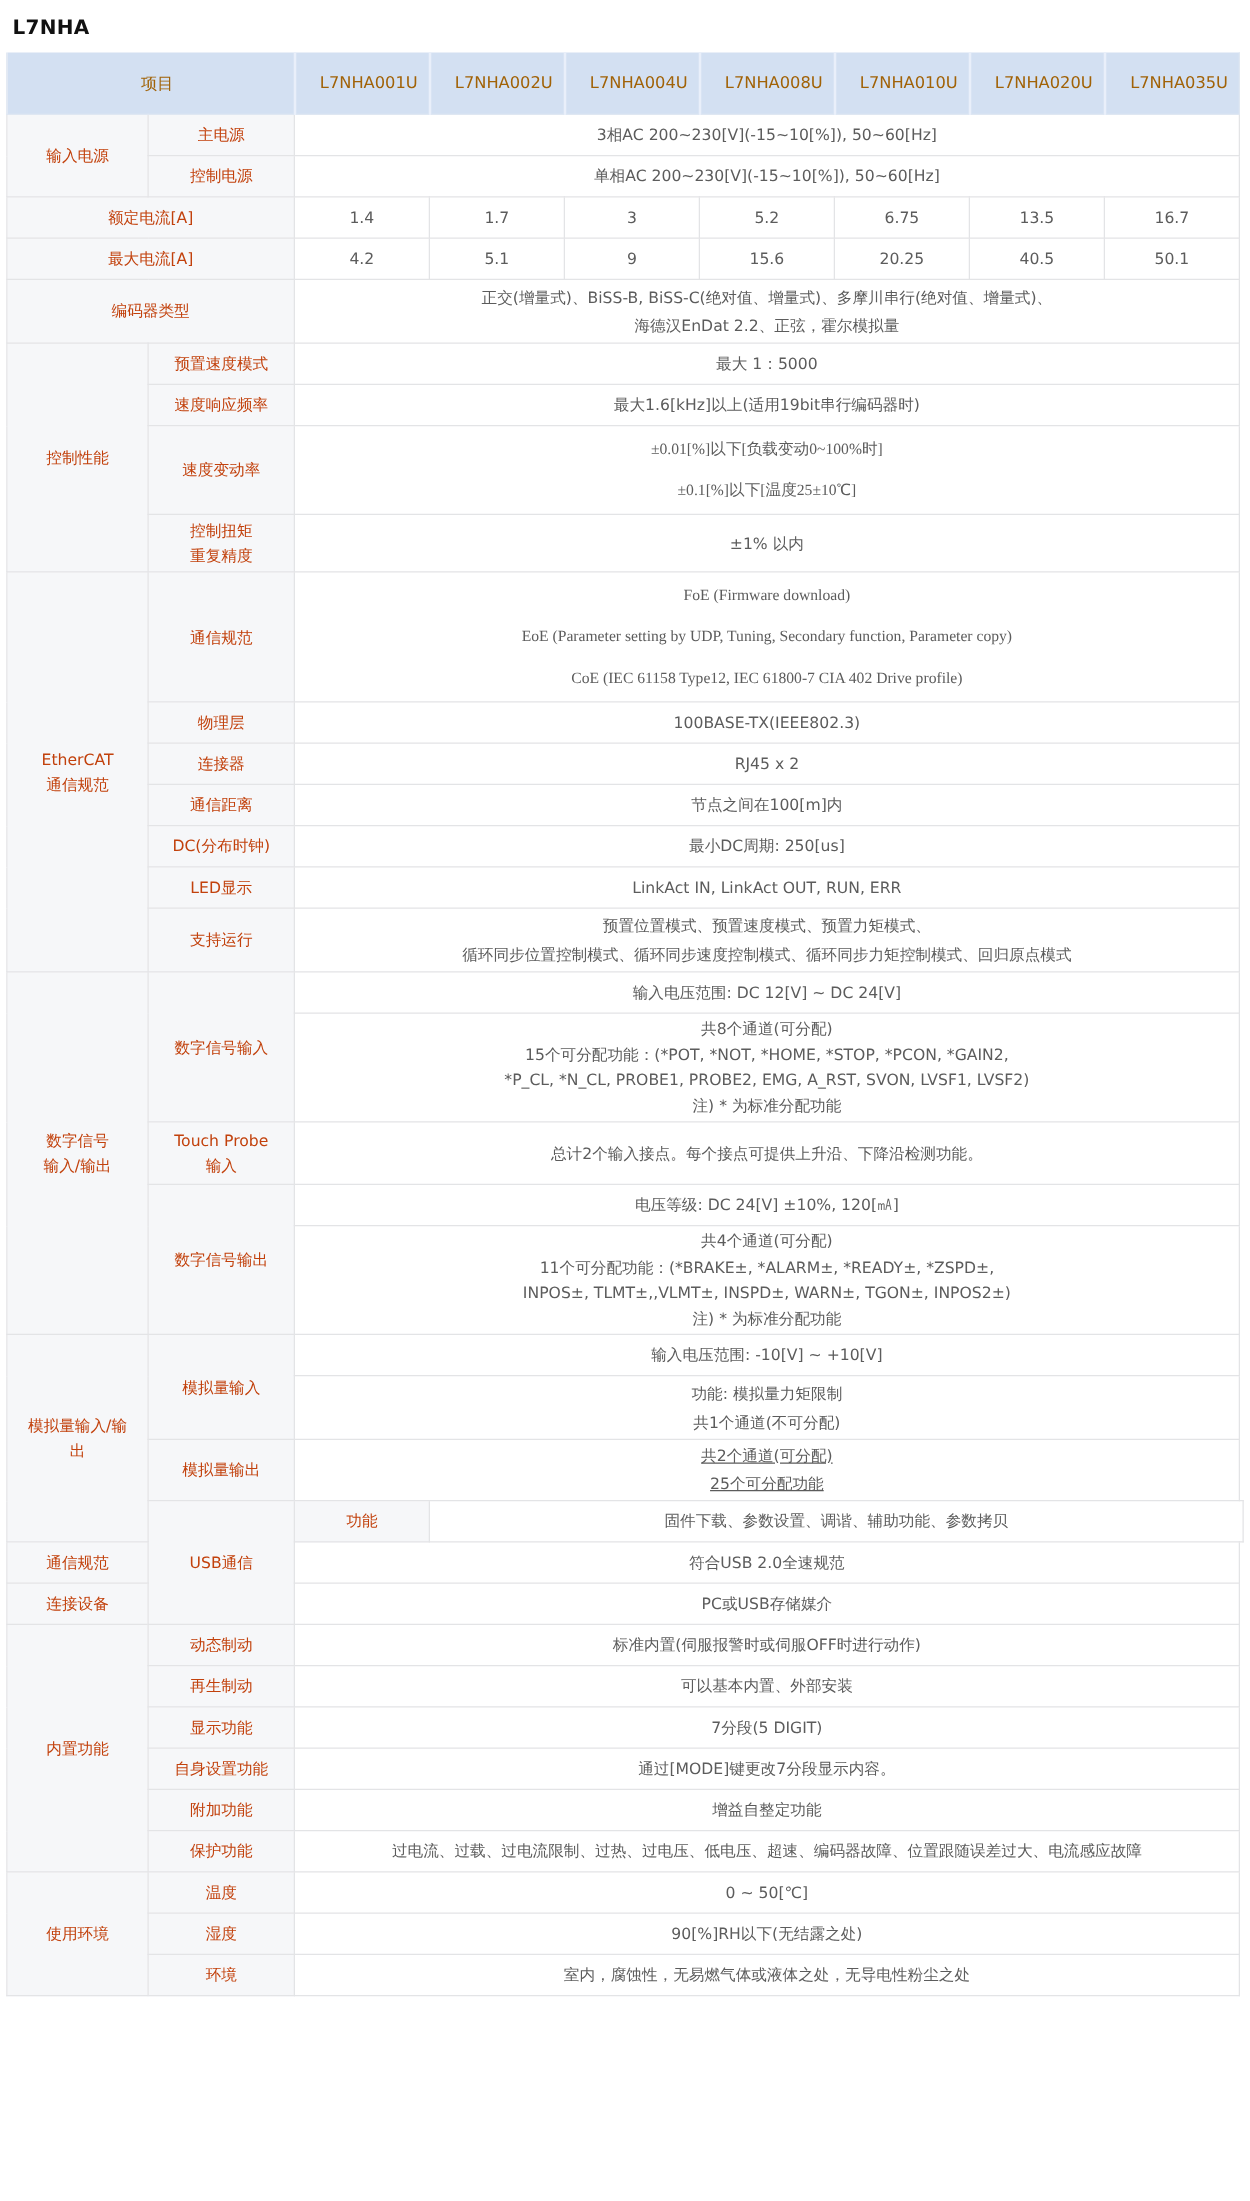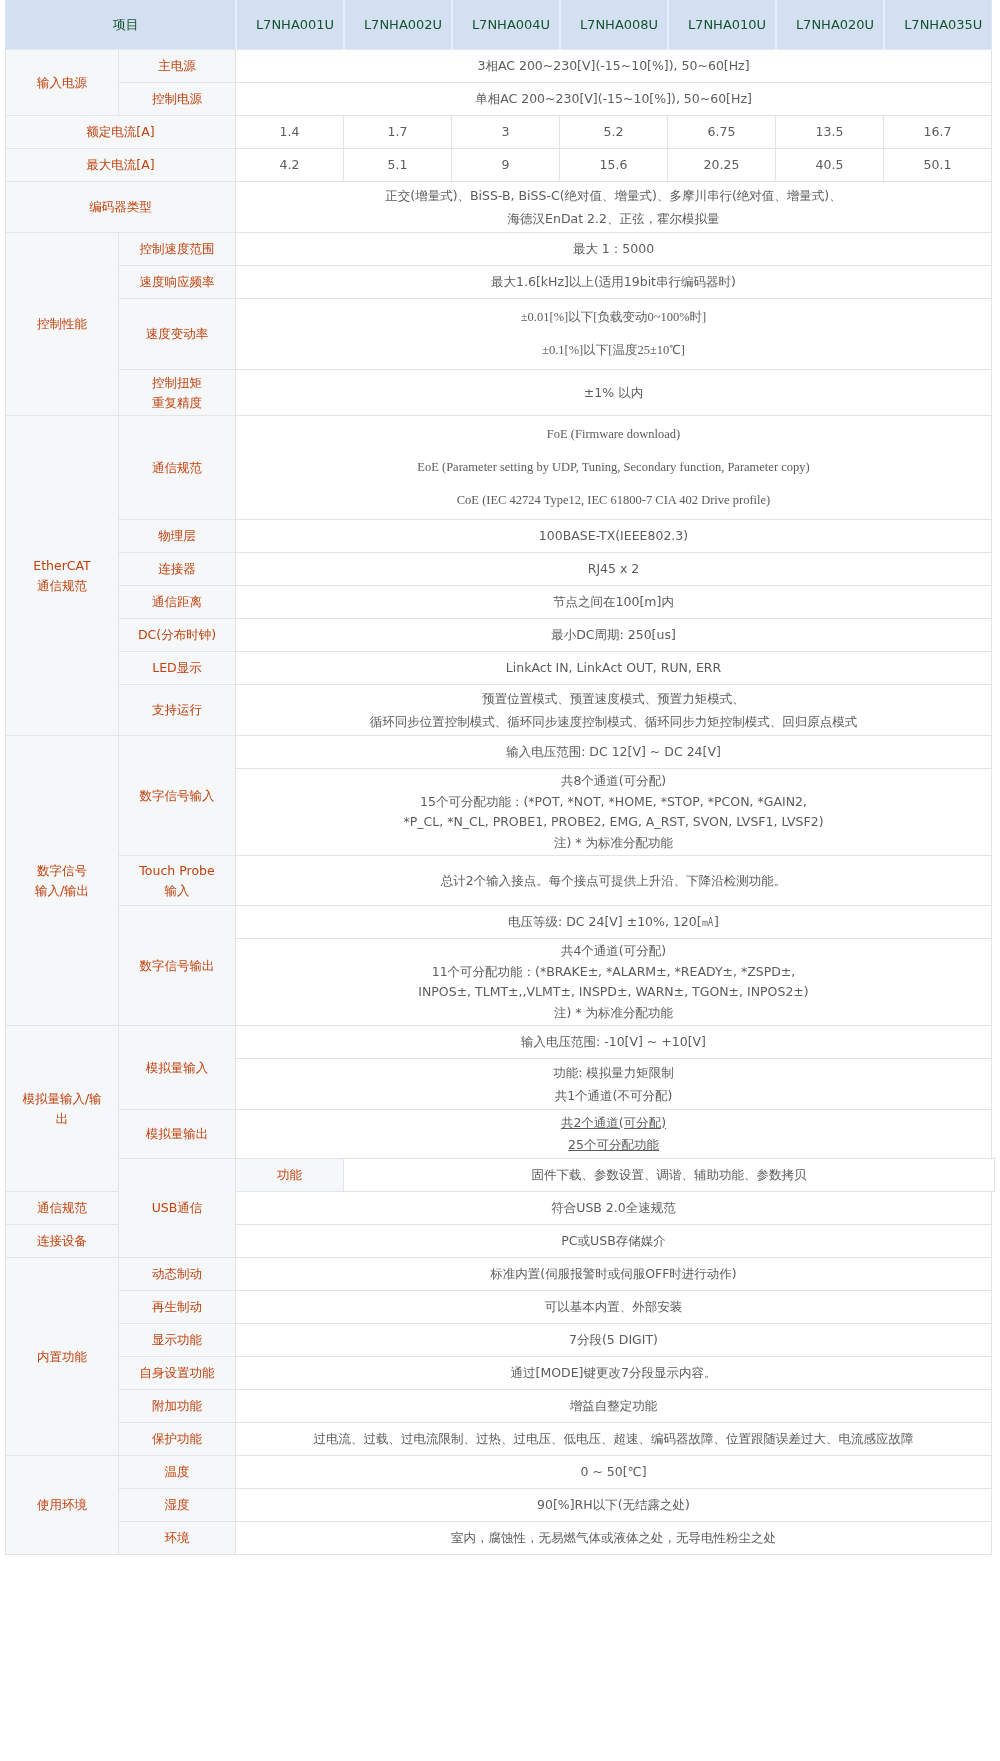--- a/index.html
+++ b/index.html
@@ -2,38 +2,39 @@
 <html><head>
 <meta charset="utf-8">
 <style>
   html,body{margin:0;padding:0;background:#ffffff;font-family:"DejaVu Sans","Liberation Sans",sans-serif;}
   .page{width:1000px;height:1761px;background:#fff;box-sizing:border-box;}
   .title{font-size:16px;font-weight:600;color:#111;padding:12px 0 11px 10px;letter-spacing:.2px;}
   table.spec{border-collapse:collapse;table-layout:fixed;width:990px;margin-left:5px;font-size:12.5px;color:#555;}
   col.c-group{width:113px;}
   col.c-sub{width:117px;}
   col.c-val{width:108px;}
-  th{background:#d3e0f2;color:#14532d;font-weight:400;font-size:13px;height:47px;
+  th{background:#d3e0f2;color:#a16207;font-weight:400;font-size:13px;height:47px;
      border:1px solid #dfe7f2;border-left:2px solid #e9effa;border-top:none;vertical-align:middle;text-align:center;padding-left:12px;}
   th:first-child{border-left:1px solid #dbe3ef;}
   td{border:1px solid #e3e4e6;vertical-align:middle;text-align:center;padding:2px 4px;line-height:20px;}
   td.group,td.sub,td.wlabel{background:#f6f7f9;color:#c2410c;}
   td.val,td.num{background:#ffffff;color:#5c5c5c;text-align:center;}
   tr.r33{height:33px;} tr.r47{height:47px;} tr.r48{height:48px;} tr.r66{height:66px;}
   tr.r46{height:46px;} tr.r99{height:99px;} tr.r50{height:50px;} tr.r82{height:82px;}
   tr.r49{height:49px;} tr.r45{height:45px;}
   td.lh33 div{line-height:33px;font-family:Liberation Serif, serif;}
   td.lh23 div{line-height:23px;}
   td.lh20 div{line-height:20.5px;}
   td.lh22 div{line-height:22px;text-decoration:underline;}
 </style>
 </head>
 <body>
 
 <div class="page">
+  <div class="title">L7NHA</div>
 
   <table class="spec">
     <colgroup>
       <col class="c-group">
         <col class="c-sub">
       <col class="c-val">
         <col class="c-val">
         <col class="c-val">
         <col class="c-val">
         <col class="c-val">
@@ -88,21 +89,21 @@
     <tr class="r48">
       <td class="wlabel" colspan="2">编码器类型</td>
       <td class="val lh23" colspan="7">
         <div>正交(增量式)、BiSS-B, BiSS-C(绝对值、增量式)、多摩川串行(绝对值、增量式)、</div>
         <div>海德汉EnDat 2.2、正弦，霍尔模拟量</div>
       </td>
     </tr>
 
     <tr class="r33">
       <td class="group" rowspan="4">控制性能</td>
-      <td class="sub">控制速度范围</td>
+      <td class="sub">预置速度模式</td>
       <td class="val" colspan="7">最大 1：5000</td>
     </tr>
     <tr class="r33">
       <td class="sub">速度响应频率</td>
       <td class="val" colspan="7">最大1.6[kHz]以上(适用19bit串行编码器时)</td>
     </tr>
     <tr class="r66">
       <td class="sub">速度变动率</td>
       <td class="val lh33" colspan="7">
         <div>±0.01[%]以下[负载变动0~100%时]</div>
@@ -119,21 +120,21 @@
 
     <tr class="r99">
       <td class="group" rowspan="7">
         <div>EtherCAT</div>
         <div>通信规范</div>
       </td>
       <td class="sub">通信规范</td>
       <td class="val lh33" colspan="7">
         <div>FoE (Firmware download)</div>
         <div>EoE (Parameter setting by UDP, Tuning, Secondary function, Parameter copy)</div>
-        <div>CoE (IEC 42724 Type12, IEC 61800-7 CIA 402 Drive profile)</div>
+        <div>CoE (IEC 61158 Type12, IEC 61800-7 CIA 402 Drive profile)</div>
       </td>
     </tr>
     <tr class="r33">
       <td class="sub">物理层</td>
       <td class="val" colspan="7">100BASE-TX(IEEE802.3)</td>
     </tr>
     <tr class="r33">
       <td class="sub">连接器</td>
       <td class="val" colspan="7">RJ45 x 2</td>
     </tr>

